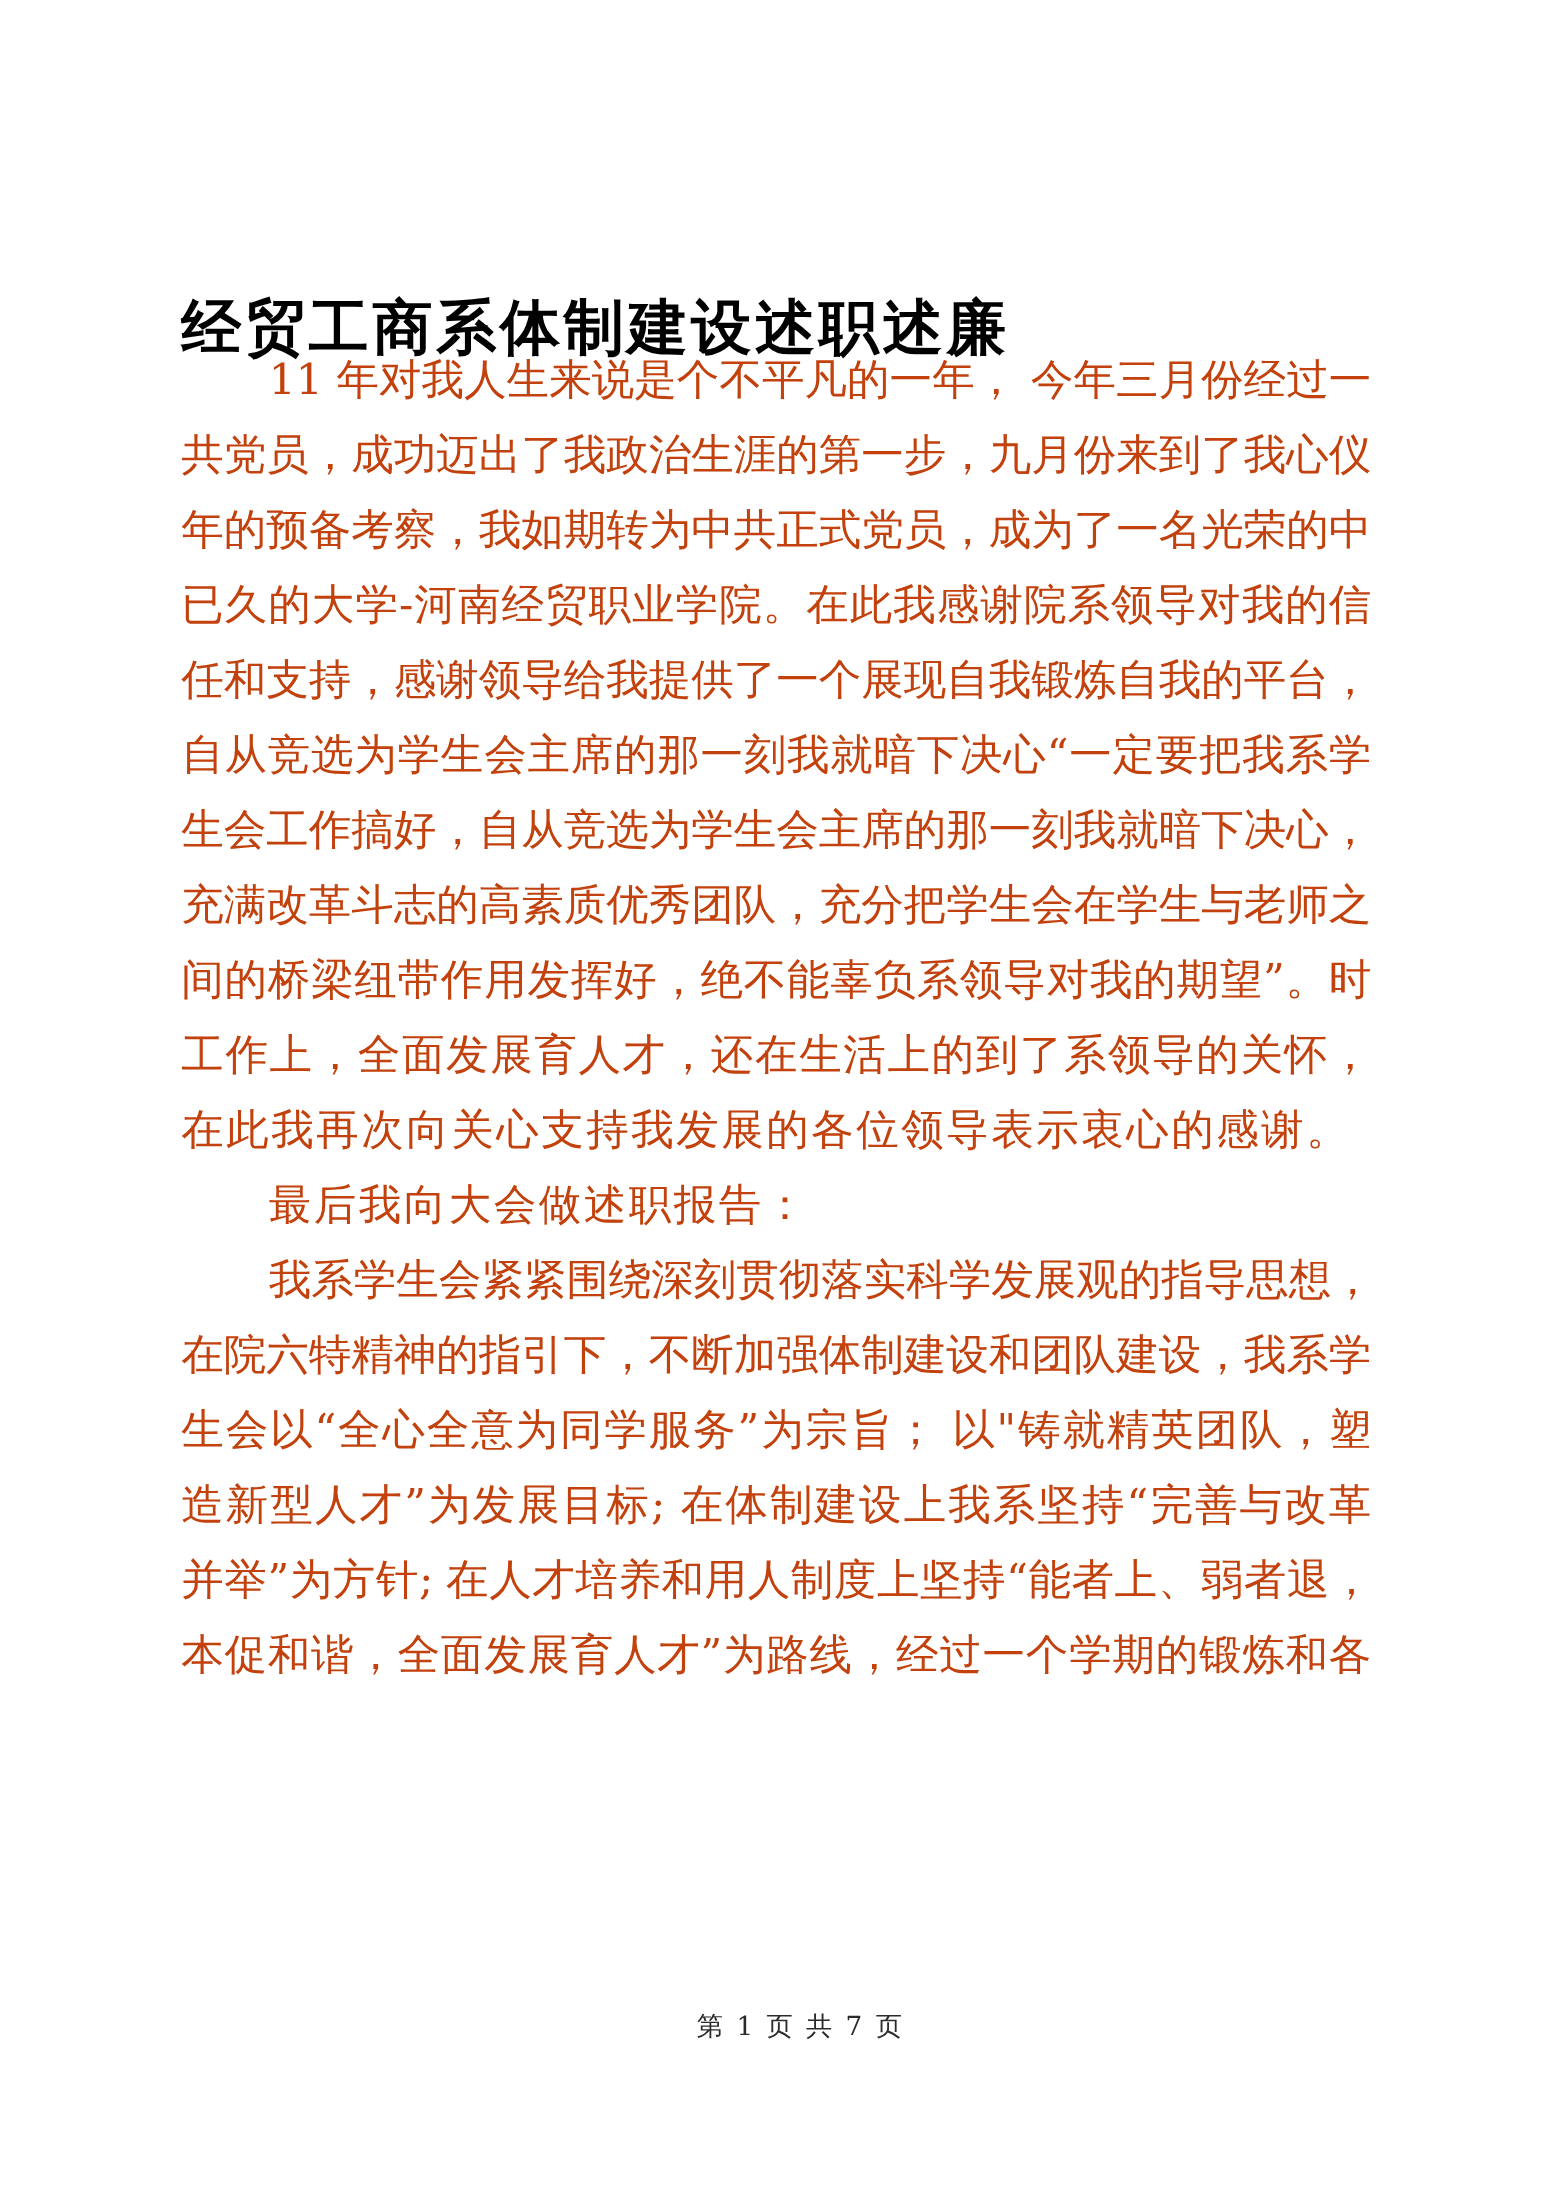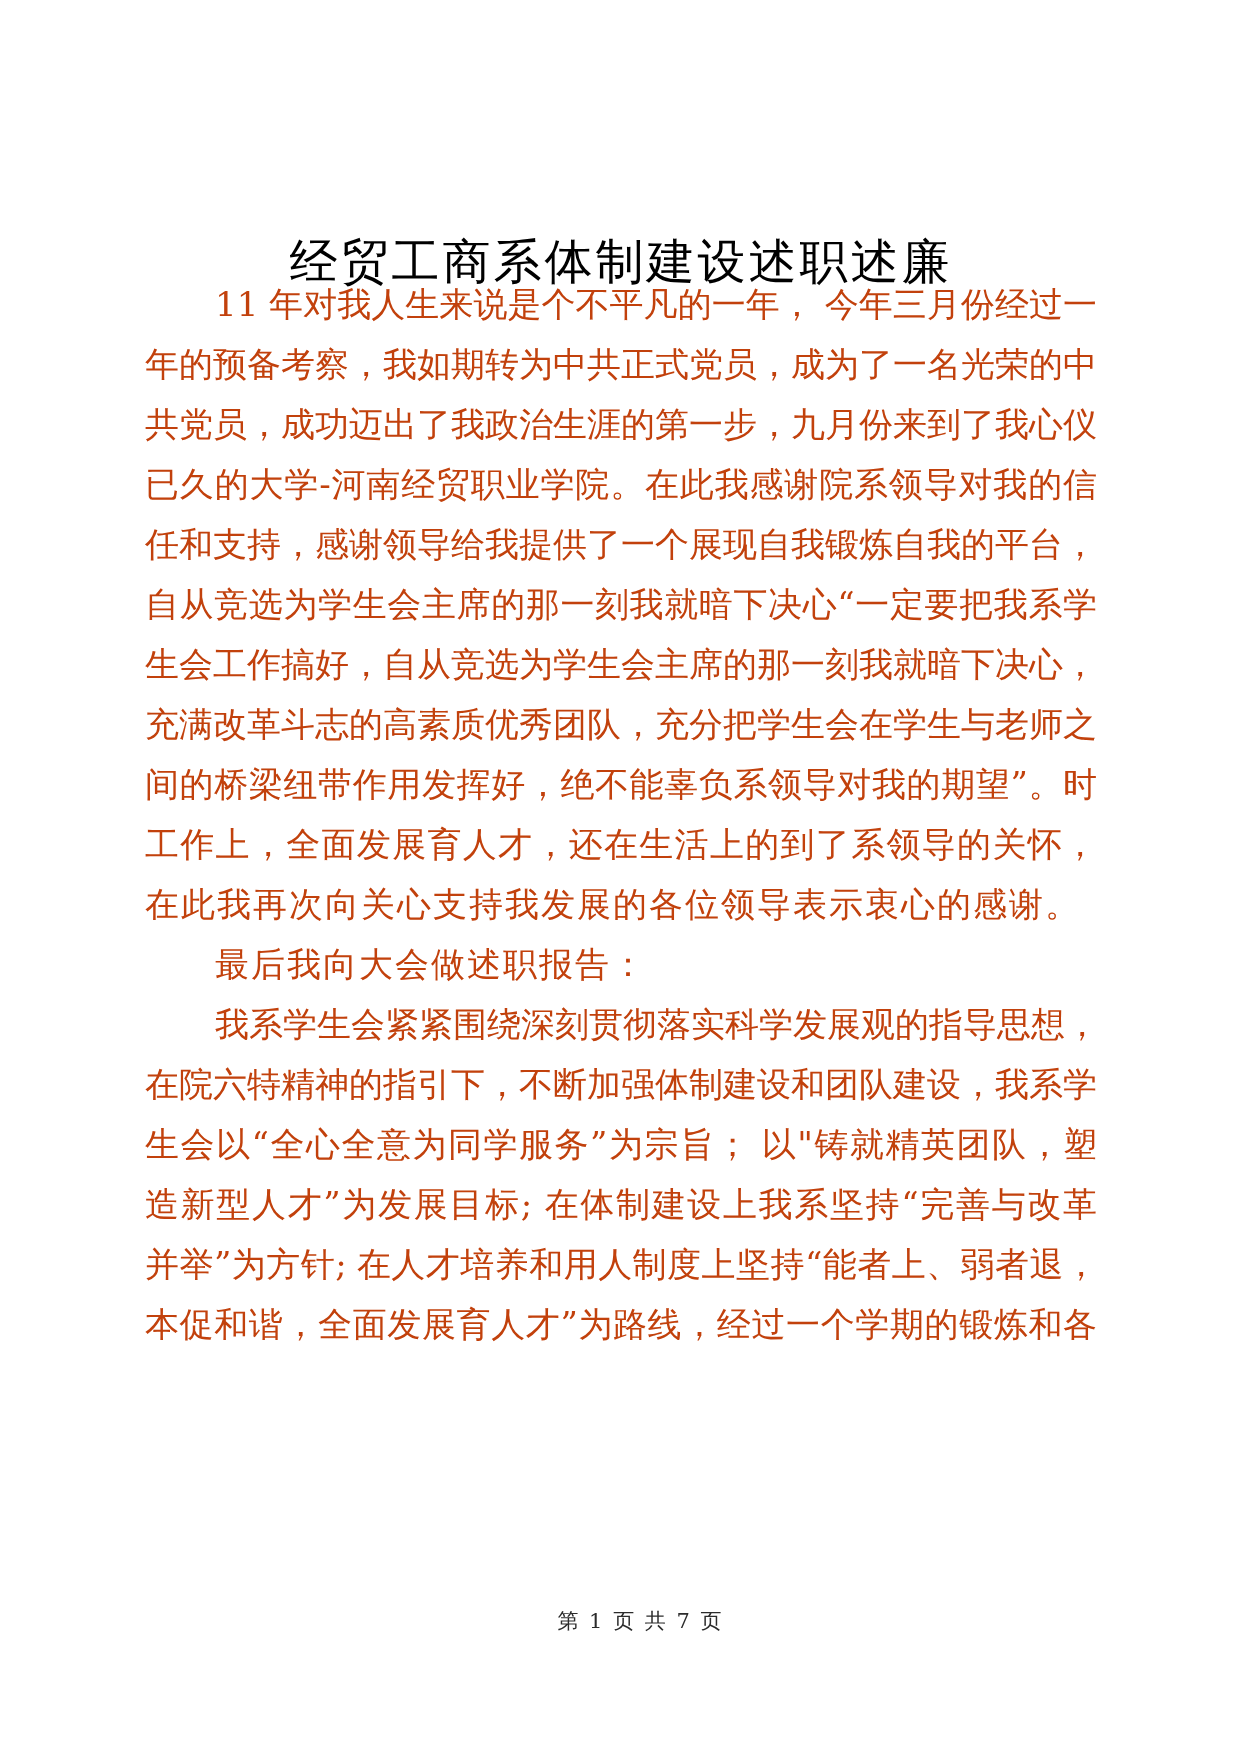--- a/index.html
+++ b/index.html
@@ -15,23 +15,23 @@
     background: #ffffff;
     overflow: hidden;
     font-family: "DejaVu Serif", "Liberation Serif", serif;
     color: #161616;
   }
   .doc-title {
     position: absolute;
     top: 198px;
     left: 145px;
     width: 952px;
-    text-align: center;
+    text-align: left;
     font-size: 48px;
-    font-weight: 400;
+    font-weight: 700;
     letter-spacing: 3px;
     color: #000000;
     white-space: nowrap;
   }
   .body-text {
     position: absolute;
     top: 274px;
     left: 145px;
     width: 952px;
   }
@@ -70,22 +70,22 @@
 </style>
 </head>
 <body>
 
 <div class="page">
 
   <h1 class="doc-title">经贸工商系体制建设述职述廉</h1>
 
   <div class="body-text">
     <div class="line indent">11 年对我人生来说是个不平凡的一年， 今年三月份经过一</div>
+    <div class="line">共党员，成功迈出了我政治生涯的第一步，九月份来到了我心仪</div>
     <div class="line">年的预备考察，我如期转为中共正式党员，成为了一名光荣的中</div>
-    <div class="line">共党员，成功迈出了我政治生涯的第一步，九月份来到了我心仪</div>
     <div class="line">已久的大学-河南经贸职业学院。在此我感谢院系领导对我的信</div>
     <div class="line">任和支持，感谢领导给我提供了一个展现自我锻炼自我的平台，</div>
     <div class="line">自从竞选为学生会主席的那一刻我就暗下决心“一定要把我系学</div>
     <div class="line">生会工作搞好，自从竞选为学生会主席的那一刻我就暗下决心，</div>
     <div class="line">充满改革斗志的高素质优秀团队，充分把学生会在学生与老师之</div>
     <div class="line">间的桥梁纽带作用发挥好，绝不能辜负系领导对我的期望”。时</div>
     <div class="line">工作上，全面发展育人才，还在生活上的到了系领导的关怀，</div>
     <div class="line noj">在此我再次向关心支持我发展的各位领导表示衷心的感谢。</div>
     <div class="line noj indent">最后我向大会做述职报告：</div>
     <div class="line indent">我系学生会紧紧围绕深刻贯彻落实科学发展观的指导思想，</div>

